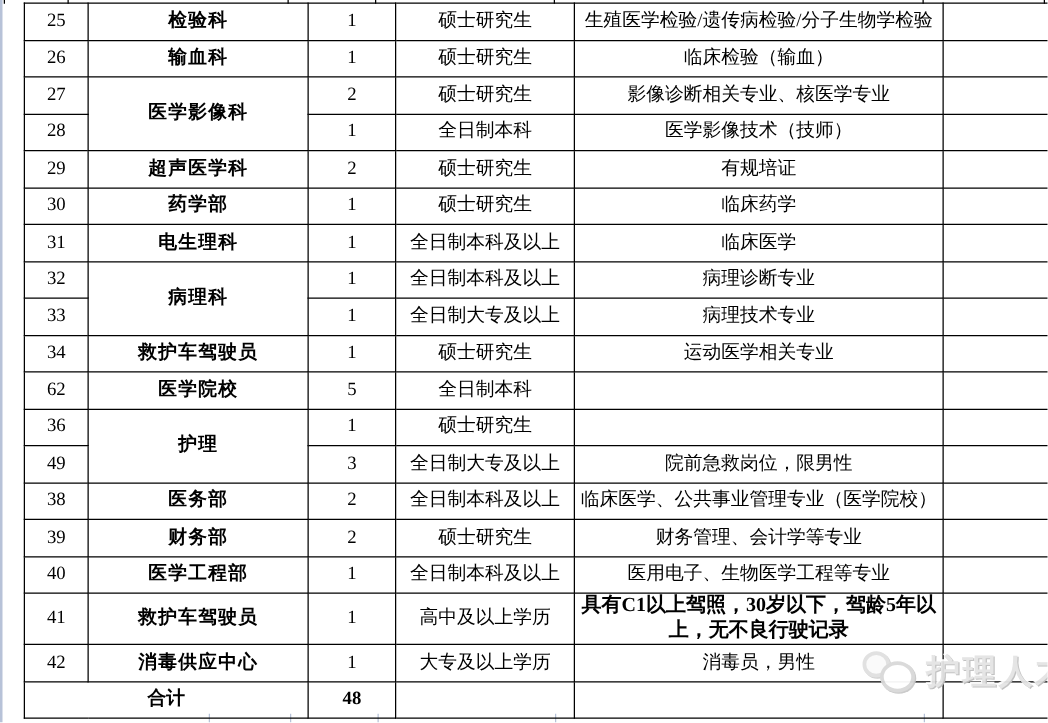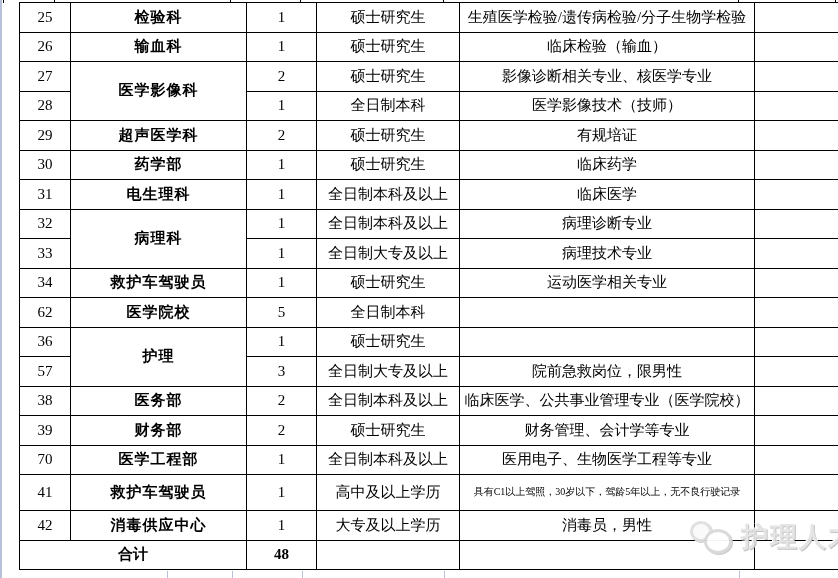--- a/index.html
+++ b/index.html
@@ -20,21 +20,21 @@
     border-collapse:collapse; table-layout:fixed;
   }
   table.recruit td {
     border:1px solid #000; text-align:center; vertical-align:middle;
     font-size:15px; line-height:1.15; padding:0 3px; overflow:hidden;
   }
   tr.row { height:29.5px; }
   tr.row.tall { height:36px; }
   tr.total-row { height:29.5px;font-weight:bold; }
   td.req { font-size:14px; }
-  td.req.small { font-size:10px; line-height:1.25; }
+  td.req.small { font-size:16px; line-height:1.25;font-weight:bold; }
   td.dept { letter-spacing:1px;font-weight:bold; }
 
   
   .watermark {
     position:absolute; left:687px; top:514px; height:46px;
     display:flex; align-items:center; pointer-events:none; opacity:.95;
   }
   .wm-icon { position:relative; width:54px; height:44px; flex:0 0 auto; }
   .wm-icon .c1 {
     position:absolute; left:3px; top:6px; width:22px; height:21px;
@@ -170,21 +170,21 @@
       </tr>
       <tr class="row">
         <td>36</td>
         <td rowspan="2" class="dept">护理</td>
         <td>1</td>
         <td>硕士研究生</td>
         <td class="req"></td>
         <td></td>
       </tr>
       <tr class="row">
-        <td>57</td>
+        <td>49</td>
         <td>3</td>
         <td>全日制大专及以上</td>
         <td class="req">院前急救岗位，限男性</td>
         <td></td>
       </tr>
       <tr class="row">
         <td>38</td>
         <td class="dept">医务部</td>
         <td>2</td>
         <td>全日制本科及以上</td>
@@ -193,21 +193,21 @@
       </tr>
       <tr class="row">
         <td>39</td>
         <td class="dept">财务部</td>
         <td>2</td>
         <td>硕士研究生</td>
         <td class="req">财务管理、会计学等专业</td>
         <td></td>
       </tr>
       <tr class="row">
-        <td>70</td>
+        <td>40</td>
         <td class="dept">医学工程部</td>
         <td>1</td>
         <td>全日制本科及以上</td>
         <td class="req">医用电子、生物医学工程等专业</td>
         <td></td>
       </tr>
       <tr class="row tall">
         <td>41</td>
         <td class="dept">救护车驾驶员</td>
         <td>1</td>

